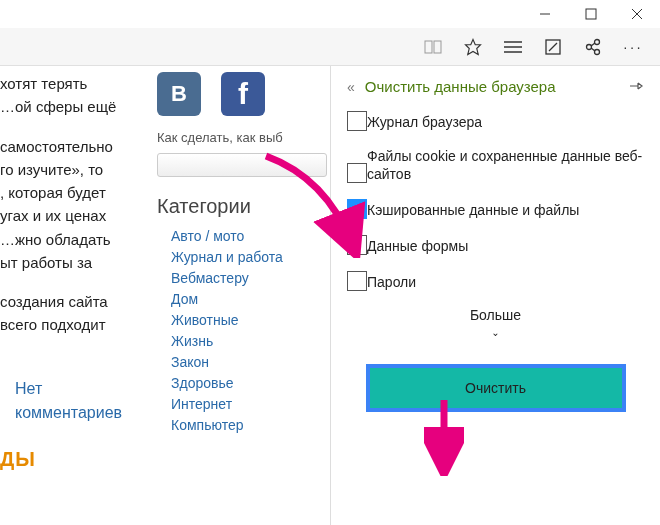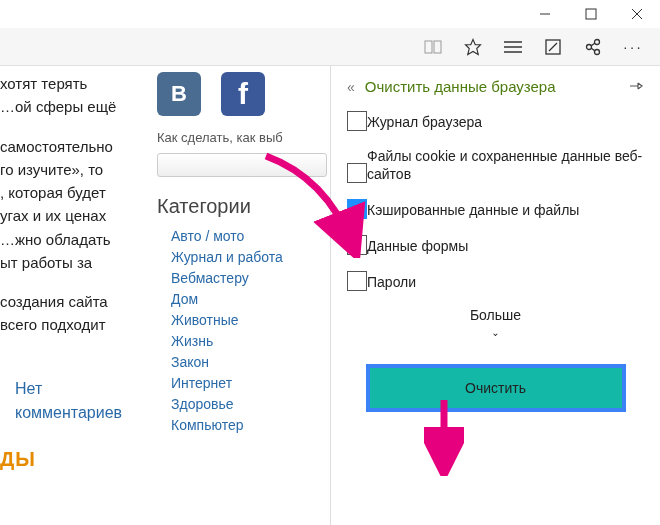--- a/index.html
+++ b/index.html
@@ -121,22 +121,22 @@
     <div class="search"></div>
     <div class="cat-heading">Категории</div>
     <ul class="cat-list">
         <li>Авто / мото</li>
         <li>Журнал и работа</li>
         <li>Вебмастеру</li>
         <li>Дом</li>
         <li>Животные</li>
         <li>Жизнь</li>
         <li>Закон</li>
+        <li>Здоровье</li>
         <li>Интернет</li>
-        <li>Здоровье</li>
         <li>Компьютер</li>
       </ul>
   </div>
 
   <div class="panel">
     <div class="panel-header">
       <span style="font-size:14px;color:#777">«</span>
       <span class="panel-title">Очистить данные браузера</span>
       <span class="pin"><svg width="16" height="12" viewBox="0 0 16 12" fill="none" stroke="#555" stroke-width="1.2">
             <path d="M2 6 L10 6 M10 3 L10 9 M10 3 L14 6 L10 9"></path>

